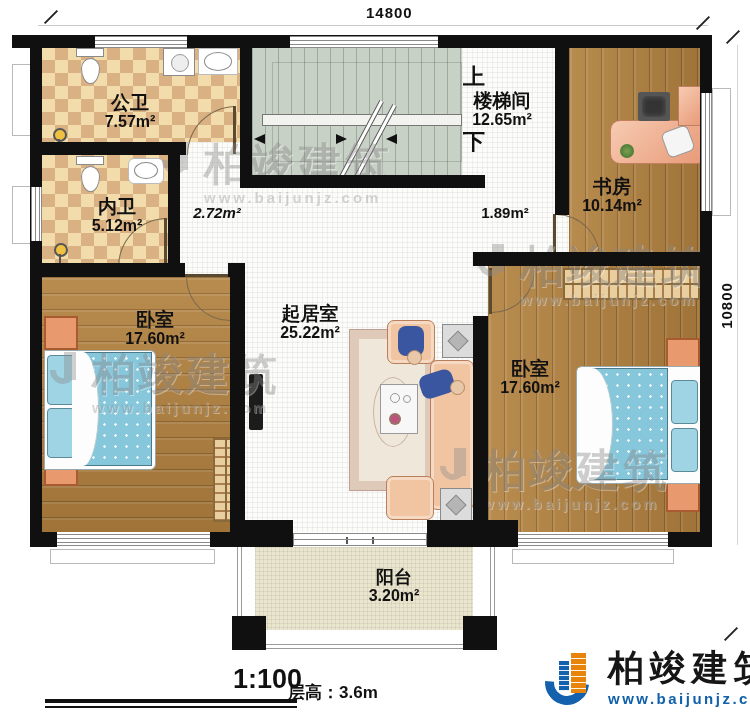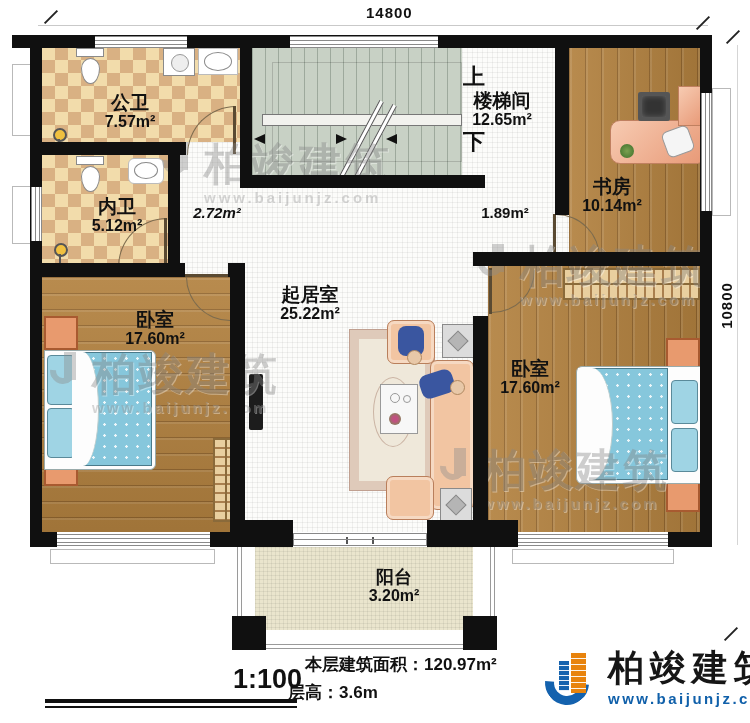--- a/index.html
+++ b/index.html
@@ -257,21 +257,21 @@
     <div class="ra">12.65m²</div>
   </div>
   <div class="room-label" style="left:612px;top:196px;">
     <div class="rn">书房</div>
     <div class="ra">10.14m²</div>
   </div>
   <div class="room-label" style="left:155px;top:329px;">
     <div class="rn">卧室</div>
     <div class="ra">17.60m²</div>
   </div>
-  <div class="room-label" style="left:310px;top:304px;">
+  <div class="room-label" style="left:310px;top:323px;">
     <div class="rn">起居室</div>
     <div class="ra">25.22m²</div>
   </div>
   <div class="room-label" style="left:530px;top:378px;">
     <div class="rn">卧室</div>
     <div class="ra">17.60m²</div>
   </div>
   <div class="room-label" style="left:394px;top:586px;">
     <div class="rn" style="font-size:18px;">阳台</div>
     <div class="ra">3.20m²</div>
@@ -318,21 +318,20 @@
       </div>
     <div>
         <div class="wm-name">柏竣建筑</div>
          <div class="wm-url">www.baijunjz.com</div>
       </div>
   </div>
 
   <div id="title-underline1"></div>
   <div id="title-underline2"></div>
   <div id="plan-scale">1:100</div>
-  <div id="floor-area">本层建筑面积：120.97m²</div>
   <div id="floor-height">层高：3.6m</div>
   <div id="brand">
     <div class="logo-icon">
       <div class="logo-cres"></div>
       <div class="logo-bldg-blue"></div>
       <div class="logo-bldg-orange"></div>
     </div>
     <div class="brand-text">
       <div class="brand-name">柏竣建筑</div>
       <div class="brand-url">www.baijunjz.com</div>

